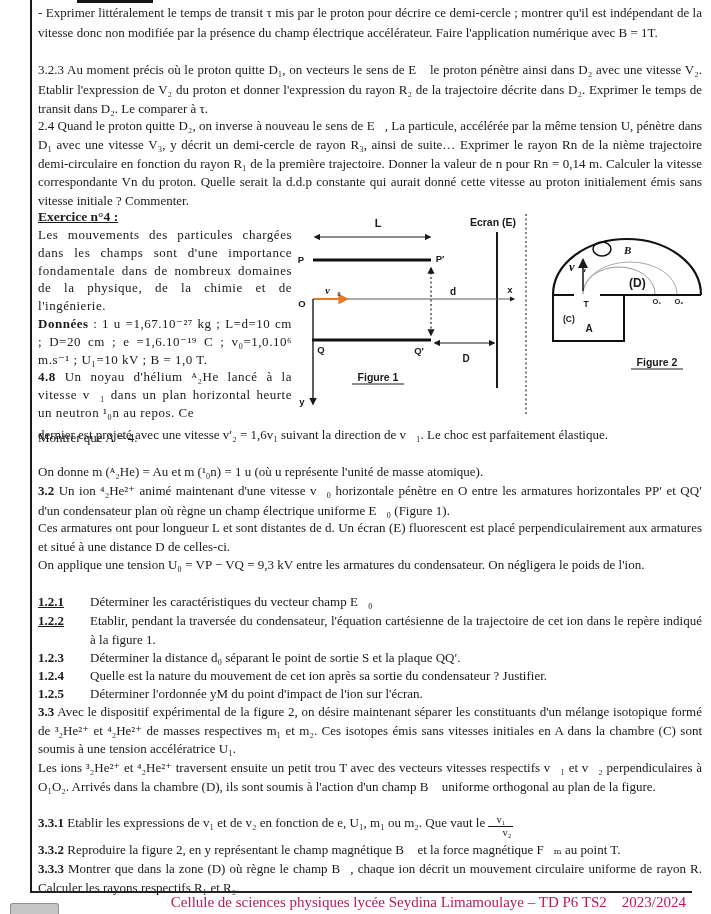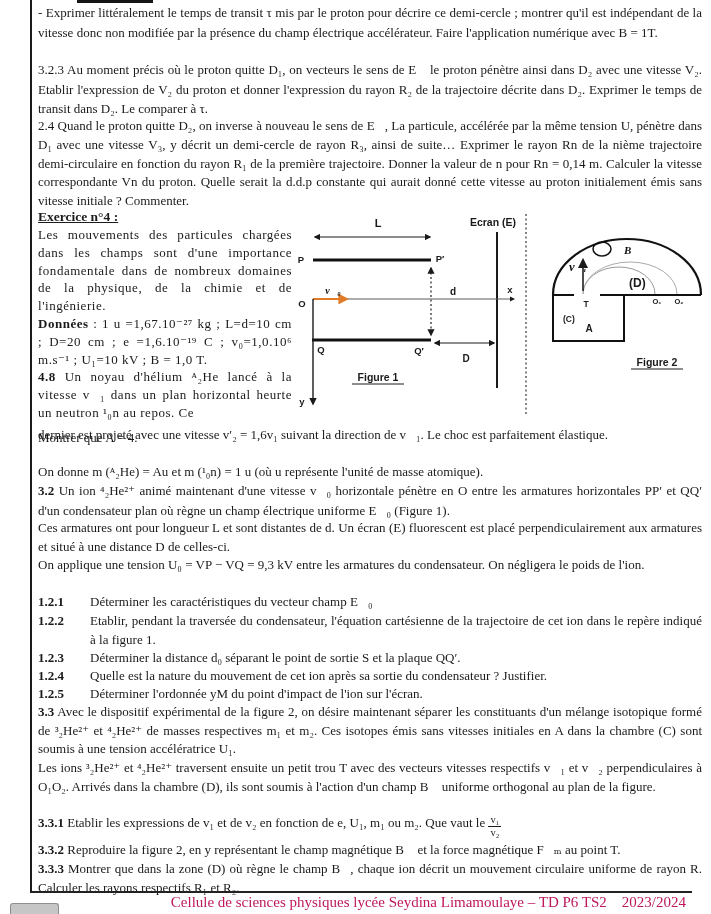--- a/index.html
+++ b/index.html
@@ -10,25 +10,25 @@
   .blk{position:absolute;left:38px;width:664px;font-size:13px;line-height:19px;text-align:justify;}
   .blk.tight{line-height:18.5px;}
   .colblk{position:absolute;left:38px;top:226px;width:254px;font-size:13px;line-height:17.8px;
           text-align:justify;letter-spacing:0.04em;}
   .colblk p{margin:0;}
   .num{font-weight:bold;}
   .heading{position:absolute;left:38px;top:209px;font-size:13.5px;font-weight:bold;
            text-decoration:underline;}
   .item{position:absolute;left:38px;width:664px;display:flex;font-size:13px;line-height:18.5px;}
   .item .n{width:52px;flex:none;font-weight:bold;}
-  .item .n.u{}
+  .item .n.u{text-decoration:underline;}
   .item .t{flex:1;text-align:justify;}
   .frac{display:inline-block;vertical-align:-9px;text-align:center;font-size:10.5px;line-height:1.1;}
   .frac .fn{display:block;border-bottom:1px solid #1a1a1a;padding:0 2px;}
-  .frac .fd{display:block;padding:0 2px;}
+  .frac .fd{display:block;padding:0 2px;margin-left:12px;}
   .fig{position:absolute;}
   .fig svg{display:block;}
   .figtext{font-family:"Liberation Sans","DejaVu Sans",sans-serif;font-weight:bold;fill:#1a1a1a;}
   .figser{font-family:"Liberation Serif","DejaVu Serif",serif;font-style:italic;font-weight:bold;fill:#111;}
   .hrule{position:absolute;left:30px;top:891px;width:662px;height:2px;background:#222;}
   .footer{position:absolute;left:30px;top:894px;width:656px;text-align:right;font-size:15px;
           white-space:pre;color:#be185d;}
   .graybox{position:absolute;left:10px;top:903px;width:47px;height:12px;background:#c6c6c6;
            border:1px solid #8f8f8f;border-bottom:none;border-radius:3px 3px 0 0;z-index:5;}
 </style>

